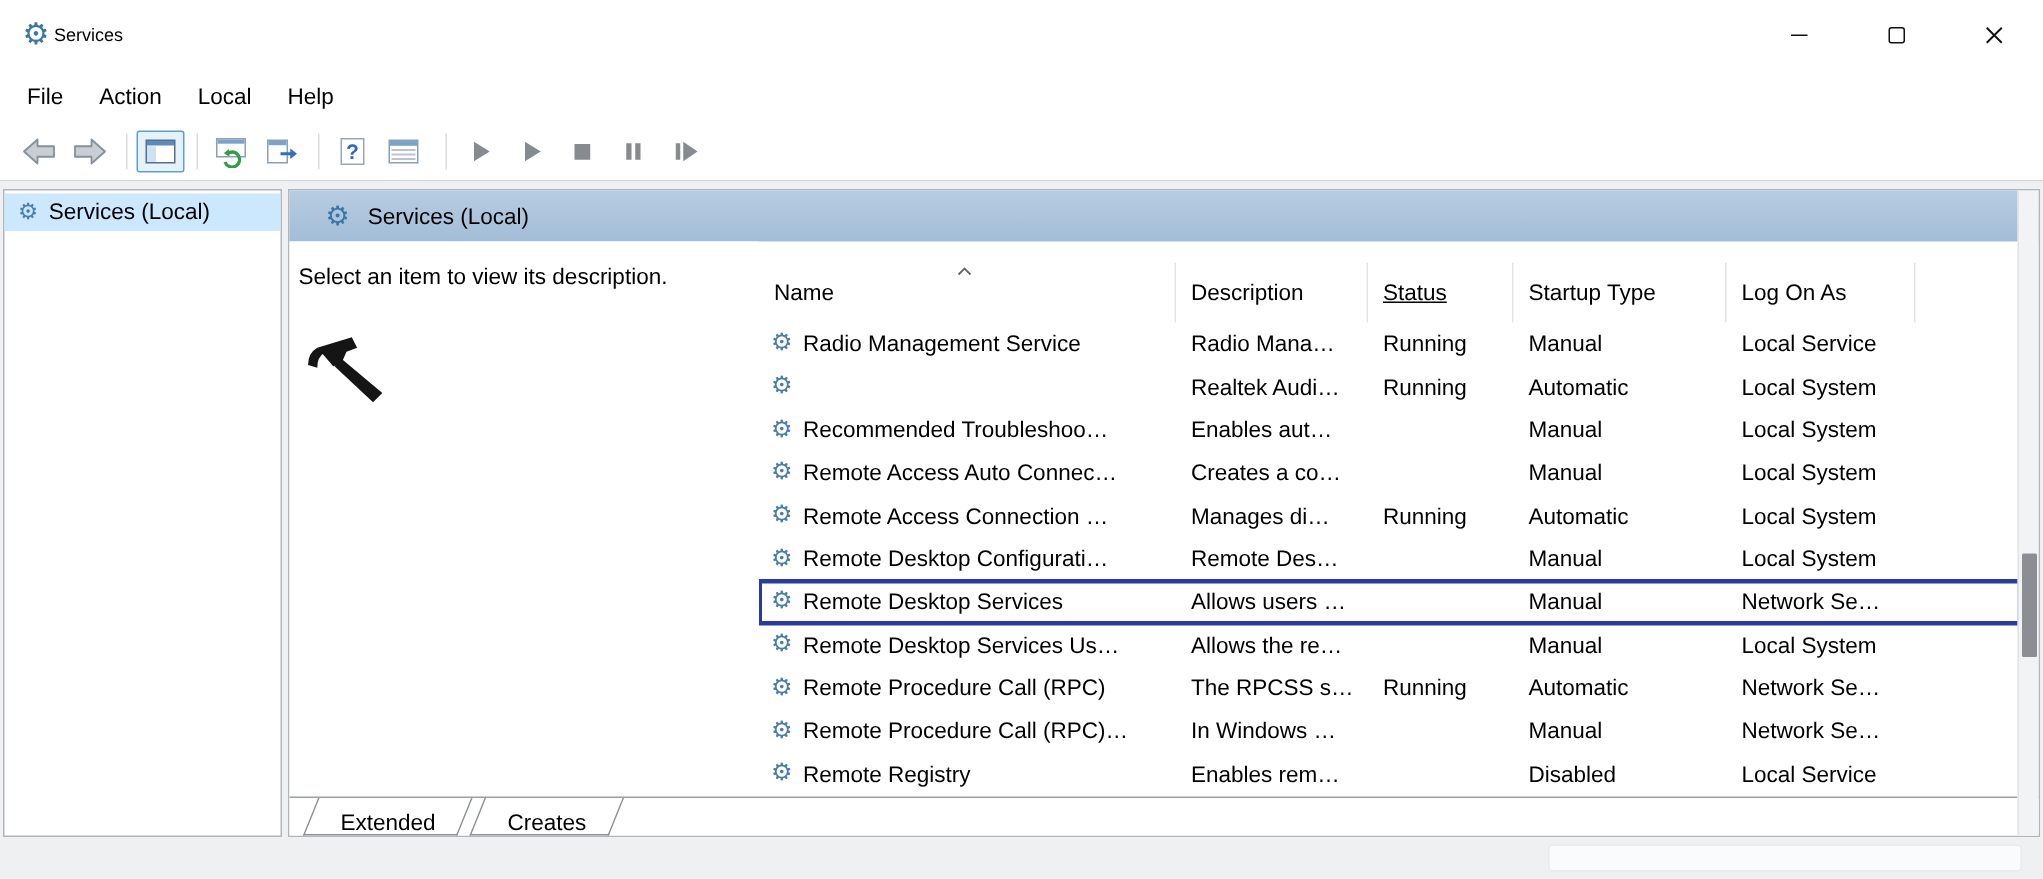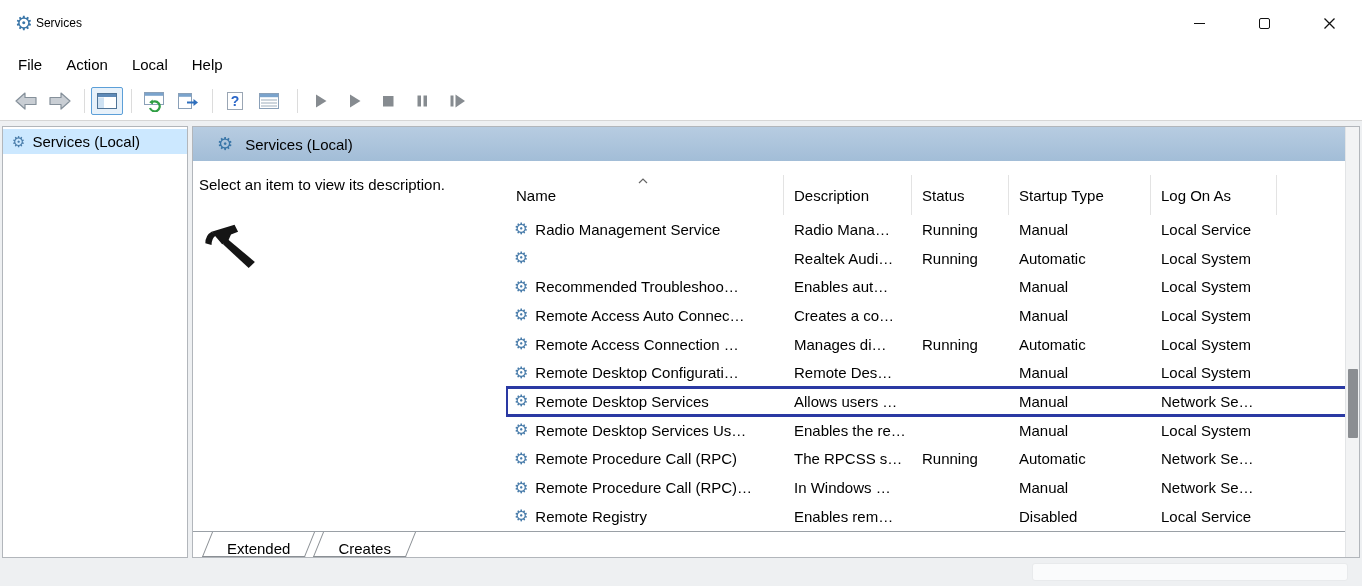--- a/index.html
+++ b/index.html
@@ -43,21 +43,21 @@
   .banner-title{margin-left:12px;}
   .desc-pane{position:absolute;left:0;top:34px;width:313px;height:372px;background:#fff;}
   .desc-hint{padding:15px 6px 0 6px;}
   .hammer{position:absolute;left:11px;top:62px;}
   
   .list-pane{position:absolute;left:313px;top:48px;width:841px;height:372px;overflow:hidden;background:#fff;}
   .list-header{display:flex;height:40px;}
   .hcell{display:flex;align-items:center;padding-left:10px;border-right:1px solid #e3e3e3;position:relative;white-space:nowrap;overflow:hidden;}
   .h-name{width:278px;}
   .h-desc{width:128px;}
-  .h-status{width:97px;}
+  .h-status{width:97px;text-decoration:underline;}
   .h-startup{width:142px;}
   .h-logon{width:126px;}
   .sort-caret{position:absolute;left:132px;top:3px;}
   .rows{height:332px;overflow:hidden;}
   .svc-row{display:flex;height:28.7px;align-items:center;position:relative;}
   .svc-row.highlighted{outline:3px solid var(--hl-color);outline-offset:-2px;}
   .cell{white-space:nowrap;overflow:hidden;display:block;}
   .c-name{width:278px;display:flex;align-items:center;gap:7px;padding-left:8px;}
   .row-gear{font-size:16px;line-height:1;color:#4a7dab;}
   .c-desc{width:128px;padding-left:10px;}
@@ -302,21 +302,21 @@
             <span class="cell c-desc">Allows users …</span>
             <span class="cell c-status"></span>
             <span class="cell c-startup">Manual</span>
             <span class="cell c-logon">Network Se…</span>
           </div>
           <div class="svc-row">
             <span class="cell c-name">
               <span class="row-gear">⚙</span>
               <span>Remote Desktop Services Us…</span>
             </span>
-            <span class="cell c-desc">Enables the re…</span>
+            <span class="cell c-desc">Allows the re…</span>
             <span class="cell c-status"></span>
             <span class="cell c-startup">Manual</span>
             <span class="cell c-logon">Local System</span>
           </div>
           <div class="svc-row">
             <span class="cell c-name">
               <span class="row-gear">⚙</span>
               <span>Remote Procedure Call (RPC)</span>
             </span>
             <span class="cell c-desc">The RPCSS s…</span>

